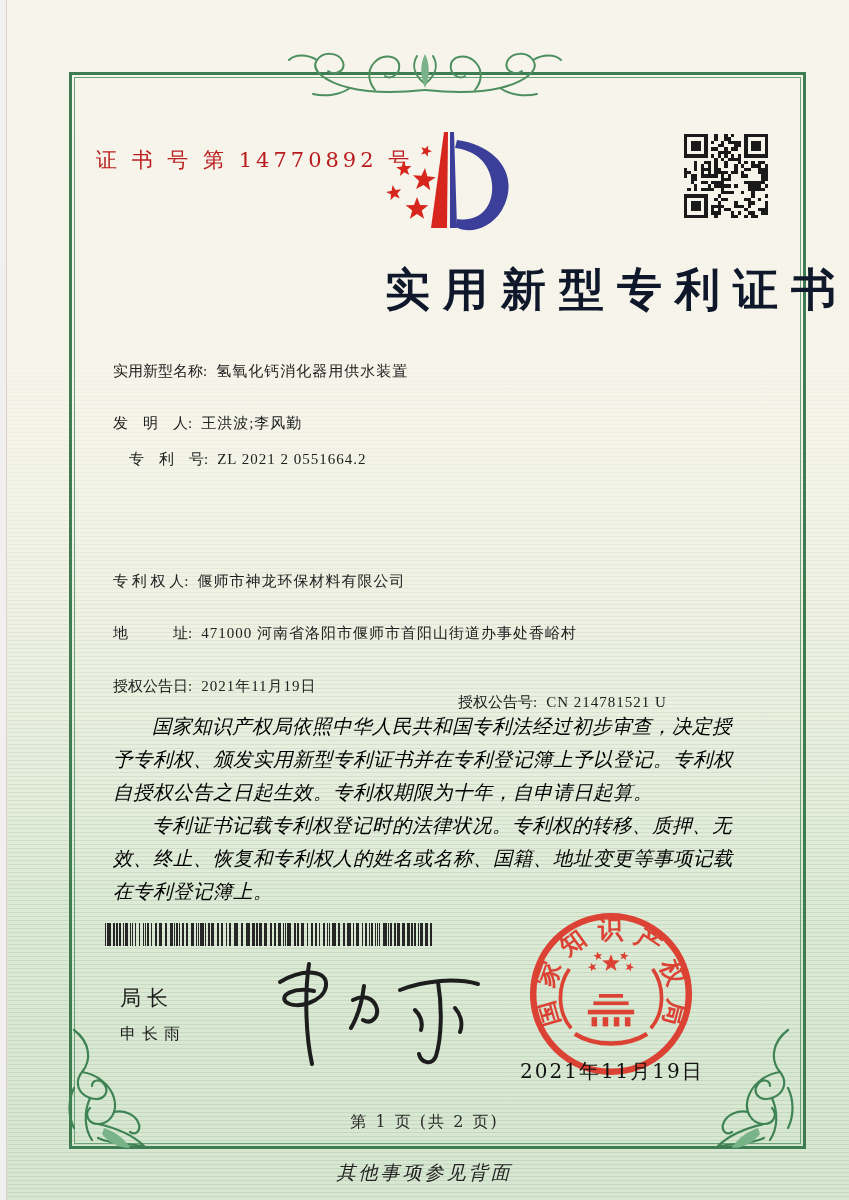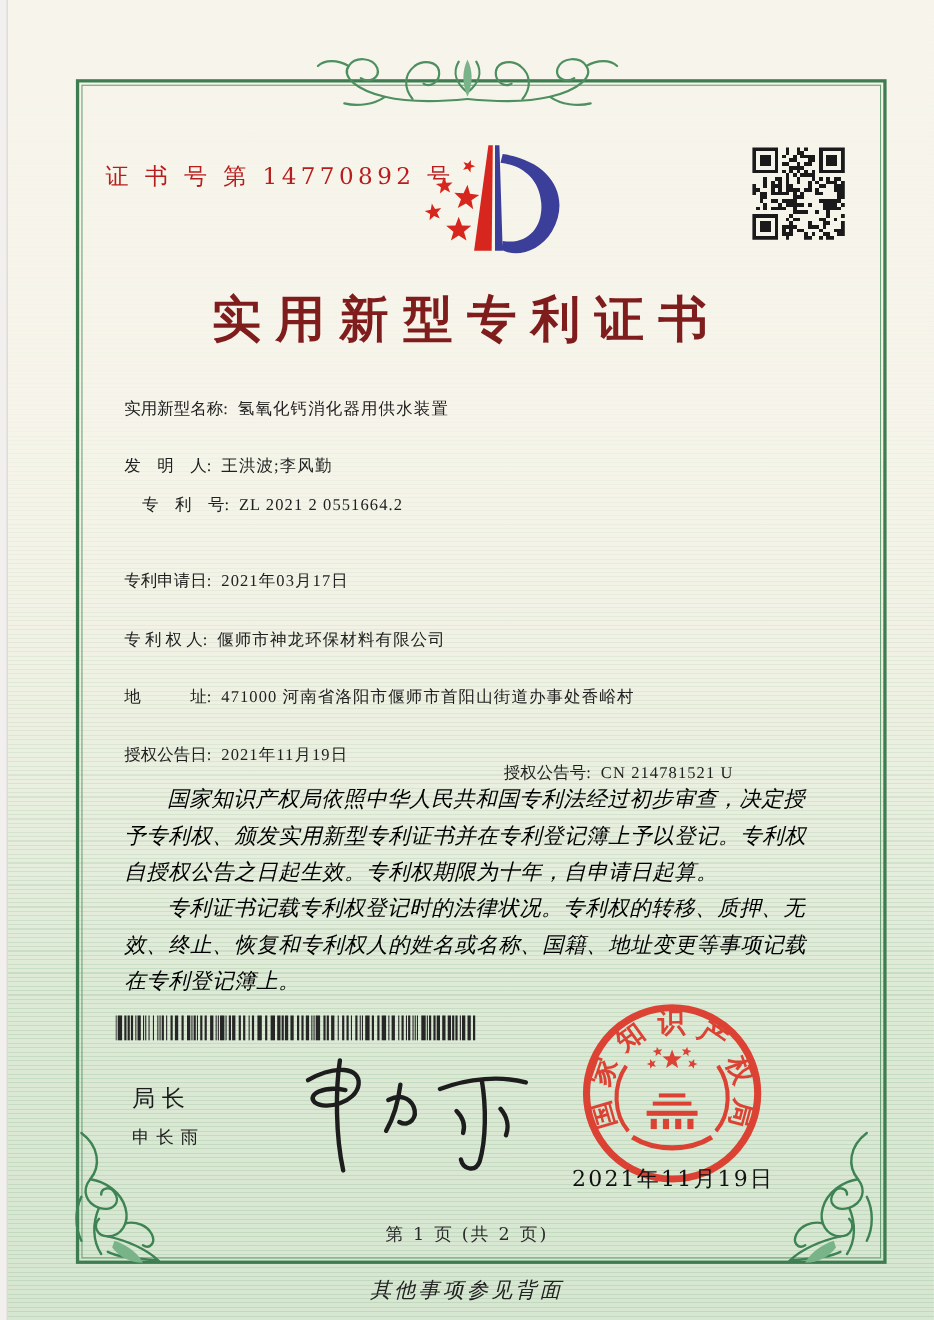--- a/index.html
+++ b/index.html
@@ -14,22 +14,22 @@
     background:linear-gradient(180deg,rgba(247,245,235,1) 0%,rgba(247,245,235,0.85) 30%,rgba(243,243,231,0.35) 55%,rgba(243,243,231,0) 75%);}
   .page-edge{position:absolute;left:0;top:0;width:6px;height:1200px;background:#f2f0ee;border-right:1px solid #ddd0cc;}
 
   
   .frame-outer{position:absolute;left:69px;top:72px;width:731px;height:1071px;
     border:3px solid #3e7d52;}
   .frame-inner{position:absolute;left:2px;top:2px;right:2px;bottom:2px;border:1px solid #6aa276;}
 
   .abs{position:absolute;}
   .cert-no{left:96px;top:136px;font-size:21px;letter-spacing:4px;color:#b91c1c;margin-top:10px;}
-  .title{left:0;top:260px;width:849px;text-align:center;font-size:45px;font-weight:bold;
-         letter-spacing:13px;color:#7f1d1d;}
+  .title{left:0;top:260px;width:849px;text-align:right;font-size:45px;font-weight:bold;
+         letter-spacing:13px;color:#0f172a;}
 
   .field-row{left:113px;width:660px;font-size:15px;color:#202020;white-space:nowrap;font-family:Liberation Serif, serif;}
   .flabel{display:inline-block;margin-right:9px;}
   .fvalue{letter-spacing:1px;}
   .grant-no{position:absolute;left:345px;top:16px;}
 
   .paras{left:113px;top:710px;width:628px;font-size:19.5px;line-height:33px;
          font-style:italic;letter-spacing:0.5px;color:#000000;}
   .paras p{margin:0;text-indent:2em;}
 
@@ -413,23 +413,20 @@
 
   <div class="abs field-row" style="top:362px;">
     <span class="flabel">实用新型名称:</span><span class="fvalue">氢氧化钙消化器用供水装置</span>
   </div>
   <div class="abs field-row" style="top:414px;">
     <span class="flabel">发　明　人:</span><span class="fvalue">王洪波;李风勤</span>
   </div>
   <div class="abs field-row" style="top:450px;margin-left:16px;">
     <span class="flabel">专　利　号:</span><span class="fvalue">ZL 2021 2 0551664.2</span>
   </div>
-  <div class="abs field-row" style="top:519px;">
-    <span class="flabel">专利申请日:</span><span class="fvalue">2021年03月17日</span>
-  </div>
   <div class="abs field-row" style="top:572px;">
     <span class="flabel">专 利 权 人:</span><span class="fvalue">偃师市神龙环保材料有限公司</span>
   </div>
   <div class="abs field-row" style="top:624px;">
     <span class="flabel">地　　　址:</span><span class="fvalue">471000 河南省洛阳市偃师市首阳山街道办事处香峪村</span>
   </div>
   <div class="abs field-row" style="top:677px;">
     <span class="flabel">授权公告日:</span><span class="fvalue">2021年11月19日</span>
     <span class="grant-no">
       <span class="flabel">授权公告号:</span><span class="fvalue">CN 214781521 U</span>

